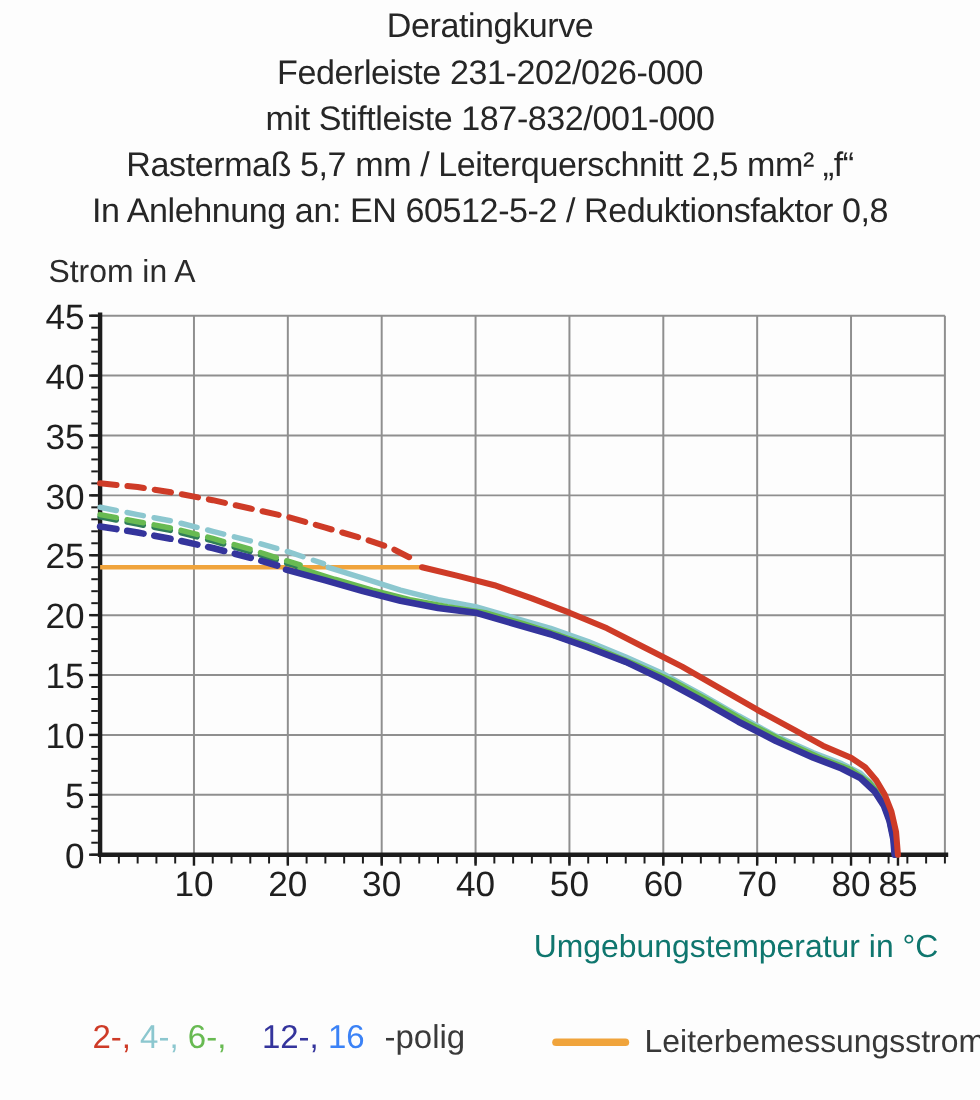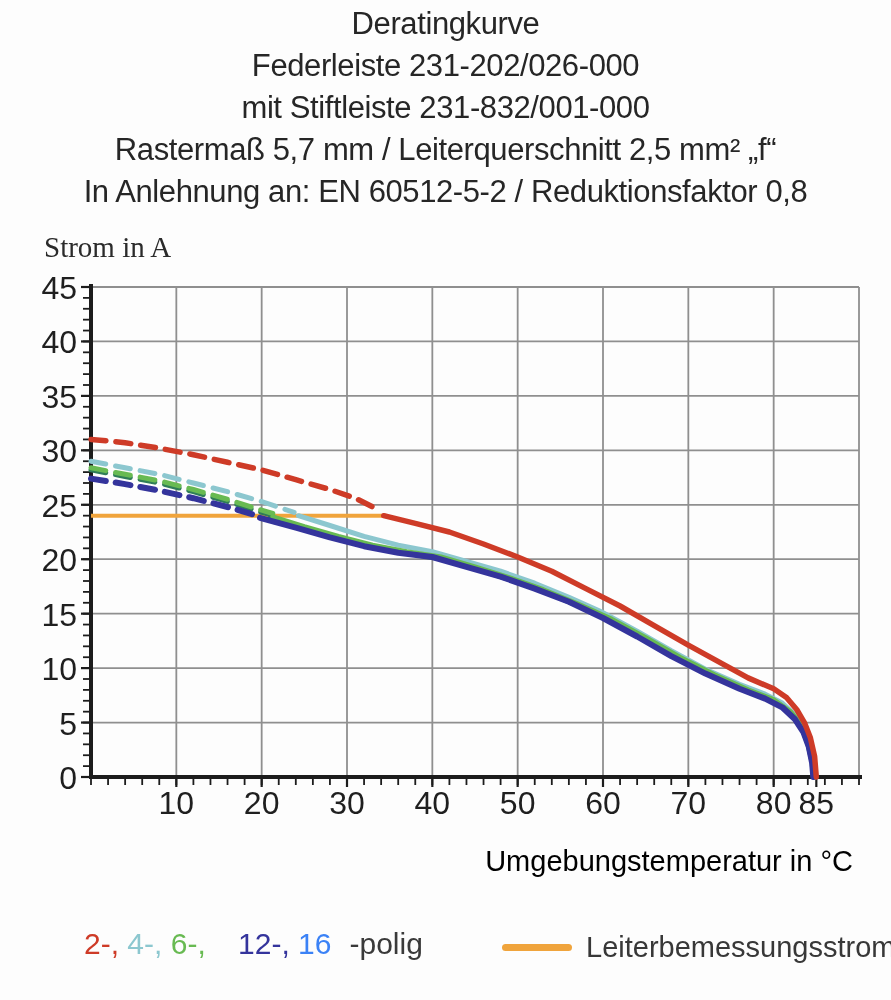--- a/index.html
+++ b/index.html
@@ -1,37 +1,37 @@
 <!DOCTYPE html>
 <html><head>
 <meta charset="utf-8">
 <style>
   html,body{margin:0;padding:0;background:#ffffff;}
   .page{position:relative;width:891px;height:1000px;background:#fdfdfd;overflow:hidden;
         font-family:"Liberation Sans","DejaVu Sans",sans-serif;color:#2b2b2b;}
   .title-block{position:absolute;top:3px;left:0;width:100%;text-align:center;
         font-size:31px;line-height:42px;letter-spacing:-0.4px;color:#262626;}
-  .y-axis-title{position:absolute;top:231px;left:44px;font-size:29px;color:#2b2b2b;font-family:Liberation Serif, serif;}
-  .x-axis-title{position:absolute;top:845px;right:38px;font-size:29px;color:#000000;}
+  .y-axis-title{position:absolute;top:231px;left:44px;font-size:29px;color:#2b2b2b;}
+  .x-axis-title{position:absolute;top:845px;right:38px;font-size:29px;color:#0f766e;}
   svg.chart{position:absolute;left:0;top:0;width:891px;height:1000px;}
   svg.chart text{font-family:"Liberation Sans","DejaVu Sans",sans-serif;fill:#1f1f1f;font-size:32px;}
   .poles-legend{position:absolute;left:84px;top:927px;font-size:30px;white-space:pre;letter-spacing:0;}
   .rated-legend{position:absolute;left:502px;top:927px;height:40px;display:flex;align-items:center;gap:14px;
         font-size:29px;color:#383838;}
   .rated-swatch{display:inline-block;width:70px;height:7px;border-radius:4px;background:#f0a43c;}
 </style>
 </head>
 <body>
 
 <div class="page">
 
   <div class="title-block">
     <div>Deratingkurve</div>
     <div>Federleiste 231-202/026-000</div>
-    <div>mit Stiftleiste 231-832/001-000</div>
+    <div>mit Stiftleiste 187-832/001-000</div>
     <div>Rastermaß 5,7 mm / Leiterquerschnitt 2,5 mm² „f“</div>
     <div>In Anlehnung an: EN 60512-5-2 / Reduktionsfaktor 0,8</div>
   </div>
 
   <div class="y-axis-title">Strom in A</div>
 
   <svg class="chart" id="chart-svg" viewBox="0 0 891 1000" xmlns="http://www.w3.org/2000/svg">
       <line x1="176.33333333333331" y1="777" x2="176.33333333333331" y2="287" stroke="#8f8f8f" stroke-width="1.8"></line>
       <line x1="261.66666666666663" y1="777" x2="261.66666666666663" y2="287" stroke="#8f8f8f" stroke-width="1.8"></line>
       <line x1="347" y1="777" x2="347" y2="287" stroke="#8f8f8f" stroke-width="1.8"></line>

